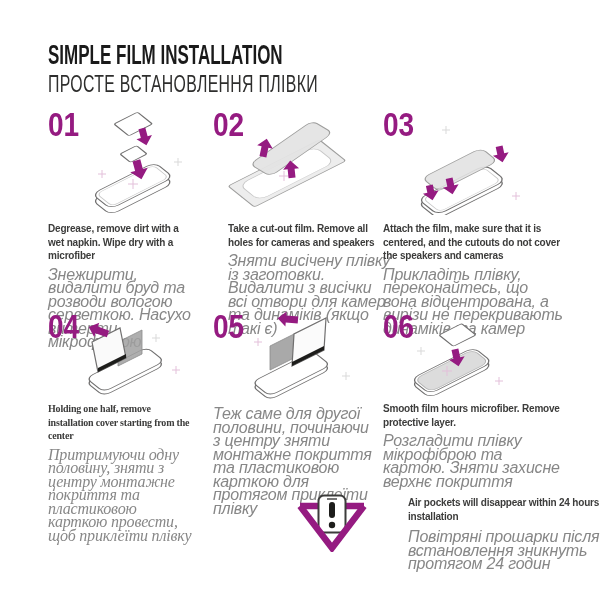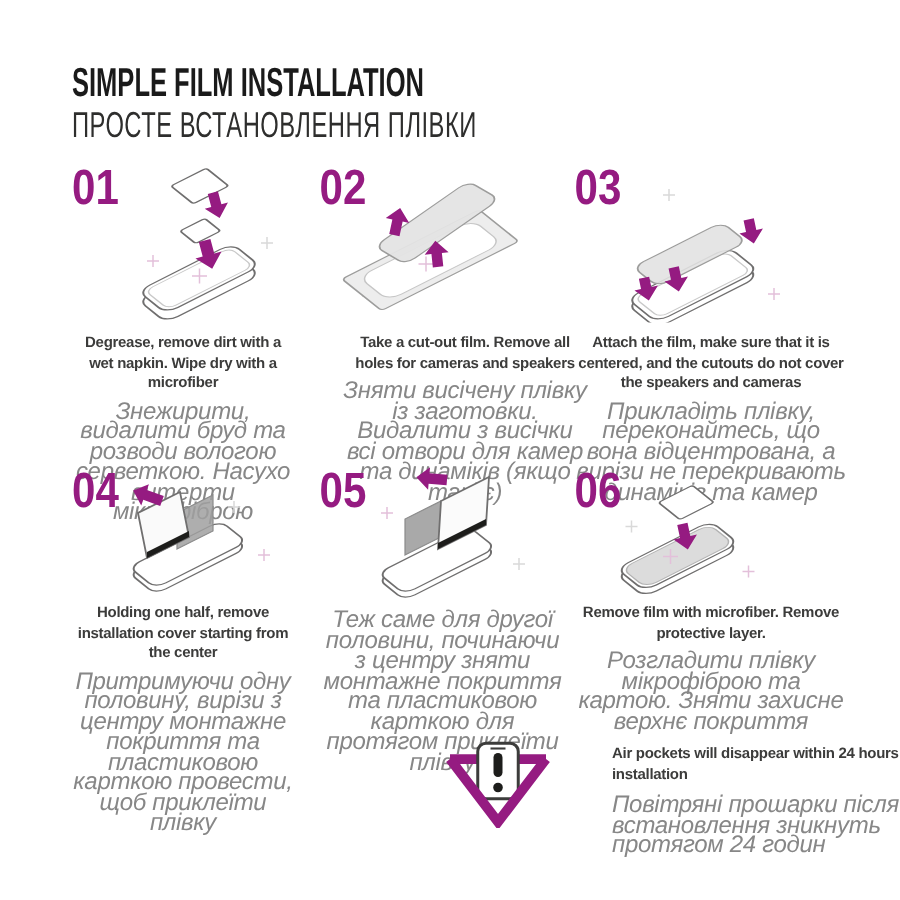--- a/index.html
+++ b/index.html
@@ -20,21 +20,21 @@
     transform:scaleX(0.66);transform-origin:left top;white-space:nowrap;letter-spacing:0.5px;
   }
   
   .step{position:absolute;}
   .step-num{
     position:absolute;left:0;top:0;
     font-weight:bold;font-size:33px;line-height:1;color:#951b81;
     transform:scaleX(0.85);transform-origin:left top;
   }
   .illus{position:absolute;}
-  .step-text{position:absolute;left:0;text-align:center;}
+  .step-text{position:absolute;left:0;}
   .en{
     margin:0;font-size:10px;line-height:13.5px;font-weight:bold;
     color:#3c3c3b;letter-spacing:-0.2px;
   }
   .uk{
     margin:5px 0 0 0;font-size:16px;line-height:13.5px;font-style:italic;
     color:#878787;letter-spacing:-0.2px;
   }
   
   .warn-text{position:absolute;}
@@ -124,23 +124,23 @@
     <rect width="70" height="32" rx="8" transform="matrix(0.87,-0.44,0.55,0.44,26,70)" fill="#ffffff" stroke="#706f6f" stroke-width="1.3"></rect>
     <rect width="70" height="32" rx="8" transform="matrix(0.87,-0.44,0.55,0.44,26,66)" fill="#ffffff" stroke="#706f6f" stroke-width="1.3"></rect>
 
     <polygon points="58,54 82,42 82,18 58,30" fill="#a0a0a0" fill-opacity="0.85" stroke="#8b8b8b" stroke-width="0.8"></polygon>
 
     <polygon points="38,60 66,46 60,16 32,30" fill="#fafafa" stroke="#706f6f" stroke-width="1.2"></polygon>
     <polygon points="38,60 66,46 66,42 38,56" fill="#1d1d1b"></polygon>
 
     <path d="M0,-3.5 h12 v-4 l8.5,7.5 -8.5,7.5 v-4 h-12 z" transform="translate(48,22) rotate(-160)" fill="#951b81"></path>
   </svg>
-  <div class="step-text" style="top:92px;width:148px;">
+  <div class="step-text" style="top:92px;width:148px;font-family:Liberation Serif, serif;">
     <p class="en">Holding one half, remove installation cover starting from the center</p>
-    <p class="uk">Притримуючи одну половину, вирізи з центру монтажне покриття та пластиковою карткою провести, щоб приклеїти плівку</p>
+    <p class="uk">Притримуючи одну половину, зняти з центру монтажне покриття та пластиковою карткою провести, щоб приклеїти плівку</p>
   </div>
 </div>
 
 <div class="step" style="left:213px;top:310px;">
   <div class="step-num">05</div>
   <svg class="illus" style="left:9px;top:-2px;" width="150" height="94" viewBox="0 0 150 94">
     <path d="M-4,0 H4 M0,-4 V4" transform="translate(36,34)" stroke="#e3c0da" stroke-width="1" fill="none"></path>
     <path d="M-4,0 H4 M0,-4 V4" transform="translate(124,68)" stroke="#d9d9d9" stroke-width="1" fill="none"></path>
 
     <rect width="70" height="32" rx="8" transform="matrix(0.87,-0.44,0.55,0.44,30,78)" fill="#ffffff" stroke="#706f6f" stroke-width="1.3"></rect>
@@ -167,21 +167,21 @@
     <rect width="72" height="34" rx="9" transform="matrix(0.87,-0.44,0.55,0.44,16,74)" fill="#ffffff" stroke="#706f6f" stroke-width="1.3"></rect>
     <rect width="72" height="34" rx="9" transform="matrix(0.87,-0.44,0.55,0.44,16,70)" fill="#ffffff" stroke="#706f6f" stroke-width="1.3"></rect>
     <rect x="2.5" y="2.5" width="67" height="29" rx="8" transform="matrix(0.87,-0.44,0.55,0.44,16,70)" fill="#dcdcdc" stroke="#b3b3b3" stroke-width="1"></rect>
     <path d="M-5,0 H5 M0,-5 V5" transform="translate(52,62)" stroke="#e3c0da" stroke-width="1" fill="none"></path>
 
     <rect width="26" height="26" rx="2" transform="matrix(0.87,-0.44,0.55,0.44,44,26)" fill="#ffffff" stroke="#706f6f" stroke-width="1.3"></rect>
 
     <path d="M58.5,40 h7 v9 h4.5 l-8,8.5 -8,-8.5 h4.5 z" transform="rotate(-12 62 50)" fill="#951b81"></path>
   </svg>
   <div class="step-text" style="top:92px;width:182px;">
-    <p class="en">Remove film with microfiber. Remove protective layer.</p>
+    <p class="en">Smooth film hours microfiber. Remove protective layer.</p>
     <p class="uk">Розгладити плівку мікрофіброю та картою. Зняти захисне верхнє покриття</p>
   </div>
 </div>
 
 <div class="abs" style="left:296px;top:494px;">
   <svg class="abs" style="left:0;top:0;" width="72" height="58" viewBox="0 0 72 58">
     <path d="M4,12 H68" stroke="#951b81" stroke-width="6.5" fill="none"></path>
     <rect x="22.5" y="1.5" width="27" height="37" rx="5.5" fill="#ffffff" stroke="#3c3c3b" stroke-width="2"></rect>
     <path d="M31,5 H41" stroke="#3c3c3b" stroke-width="1.4"></path>
     <path d="M4,12 L36,54 L68,12" stroke="#951b81" stroke-width="6.5" fill="none" stroke-linejoin="miter"></path>

